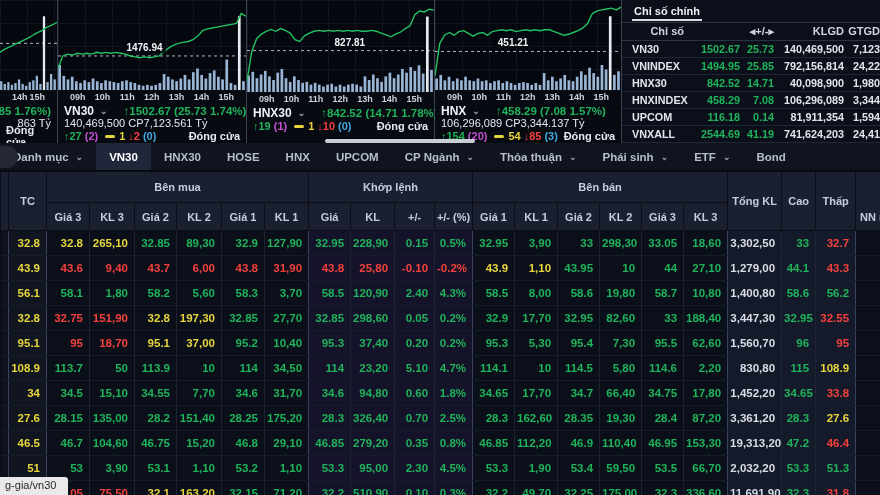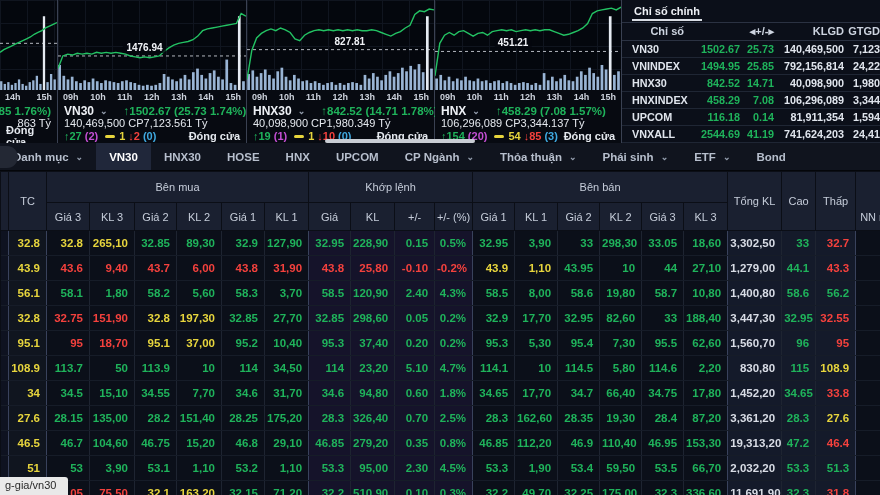--- a/index.html
+++ b/index.html
@@ -9,21 +9,21 @@
   
   .charts{display:flex;height:143px;}
   .panel{border-right:1px solid #3a4152;display:flex;flex-direction:column;background:#070a11;box-sizing:border-box;}
   .p0{width:58px}.p1{width:189px}.p2{width:188px}.p3{width:192px}
   .plot{height:92px;position:relative;background:#04070d;overflow:hidden;
         background-image:linear-gradient(#10151f 1px,transparent 1px),linear-gradient(90deg,#10151f 1px,transparent 1px);
         background-size:27px 23px;}
   .plot svg{position:absolute;inset:0;width:100%;height:100%;}
   .ref-label{position:absolute;font-size:10px;font-weight:bold;color:#f0f2f6;background:rgba(4,7,13,.75);
              padding:0 3px;transform:translateX(-50%);white-space:nowrap;}
-  .times{height:13px;display:flex;justify-content:space-between;align-items:center;padding:0 5px;
+  .times{height:13px;display:flex;justify-content:space-between;align-items:center;padding:0 12px;
          font-size:9px;font-weight:bold;color:#ccd2dc;}
   .info{padding:1px 6px 0;}
   .l1{display:flex;align-items:center;height:13px;font-size:12px;font-weight:bold;color:#eef1f6;}
   .idx-name-wrap{display:flex;align-items:center;}
   .chev{color:#96a0b0;margin:0 6px;font-size:9px;}
   .l1 .main-green{color:var(--c-green);margin-left:10px;font-size:11.5px;white-space:nowrap;}
   .l2{display:flex;height:12px;font-size:11px;color:#e4e8ee;}
   .l3{display:flex;align-items:center;height:14px;font-size:11px;font-weight:bold;gap:3px;}
   .up{color:var(--c-green)} .dn{color:var(--c-red)} .ceil{color:var(--c-magenta)} .flr{color:var(--c-cyan)}
   .flat-bar{width:10px;height:3px;background:var(--c-yellow);border-radius:2px;display:inline-block;margin:0 1px 0 4px;}
@@ -51,21 +51,21 @@
   
   .tabs{height:27px;display:flex;align-items:stretch;background:#10141e;position:relative;border-bottom:1px solid #04060a;}
   .tab-circle{position:absolute;left:-12px;top:3px;width:30px;height:22px;background:#232834;border-radius:12px;}
   .tab{display:flex;align-items:center;padding:0 13px;font-size:11.5px;font-weight:bold;color:#b7bfcd;white-space:nowrap;cursor:default;}
   .tab:first-of-type{margin-left:28px;}
   .tab.active{background:#20273a;color:#ffffff;}
   .tab .chev{margin:0 0 0 7px;}
 
   
   table.board{table-layout:fixed;width:915px;border-collapse:collapse;}
-  .board th{background:#1a2030;color:#c6cdda;font-weight:normal;font-size:11px;border:1px solid #0b0e16;padding:0;}
+  .board th{background:#1a2030;color:#c6cdda;font-weight:bold;font-size:11px;border:1px solid #0b0e16;padding:0;}
   .board tr.hrow1 th{height:30px;}
   .board tr.hrow2 th{height:27px;}
   .th-nn{vertical-align:bottom;text-align:left;padding:0 0 7px 4px !important;}
   .board td{height:24px;padding:0 6px 0 2px;text-align:right;font-weight:bold;font-size:11.5px;
             background:#0b0f19;border-right:1px solid #1e2431;border-bottom:1px solid #161c28;
             white-space:nowrap;overflow:hidden;}
   td.sliver{background:#0e1220;padding:0;}
   .bg-tc{background:#10151f !important;}
   .bg-match{background:#15132a !important;}
   .bg-sum{background:#141a2a !important;}
@@ -270,24 +270,20 @@
           <span>14h</span>
           <span>15h</span>
         </div>
       <div class="info">
         <div class="l1">
           <span class="idx-name-wrap">
             <span>HNX30</span>
             <span class="chev">⌄</span>
           </span>
           <span class="main-green"><span>↑</span><span>842.52</span> <span>(14.71 1.78%)</span></span>
-        </div>
-        <div class="l2">
-          <span>40,098,900 CP</span>
-          <span>1,980.349 Tỷ</span>
         </div>
         <div class="l3">
           <span class="up">↑<span>19</span></span>
           <span class="ceil">(1)</span>
           <span class="flat-bar"></span>
             <span class="flat-n">1</span>
           <span class="dn">↓<span>10</span></span>
           <span class="flr">(0)</span>
           <span class="close">Đóng cửa</span>
         </div>

